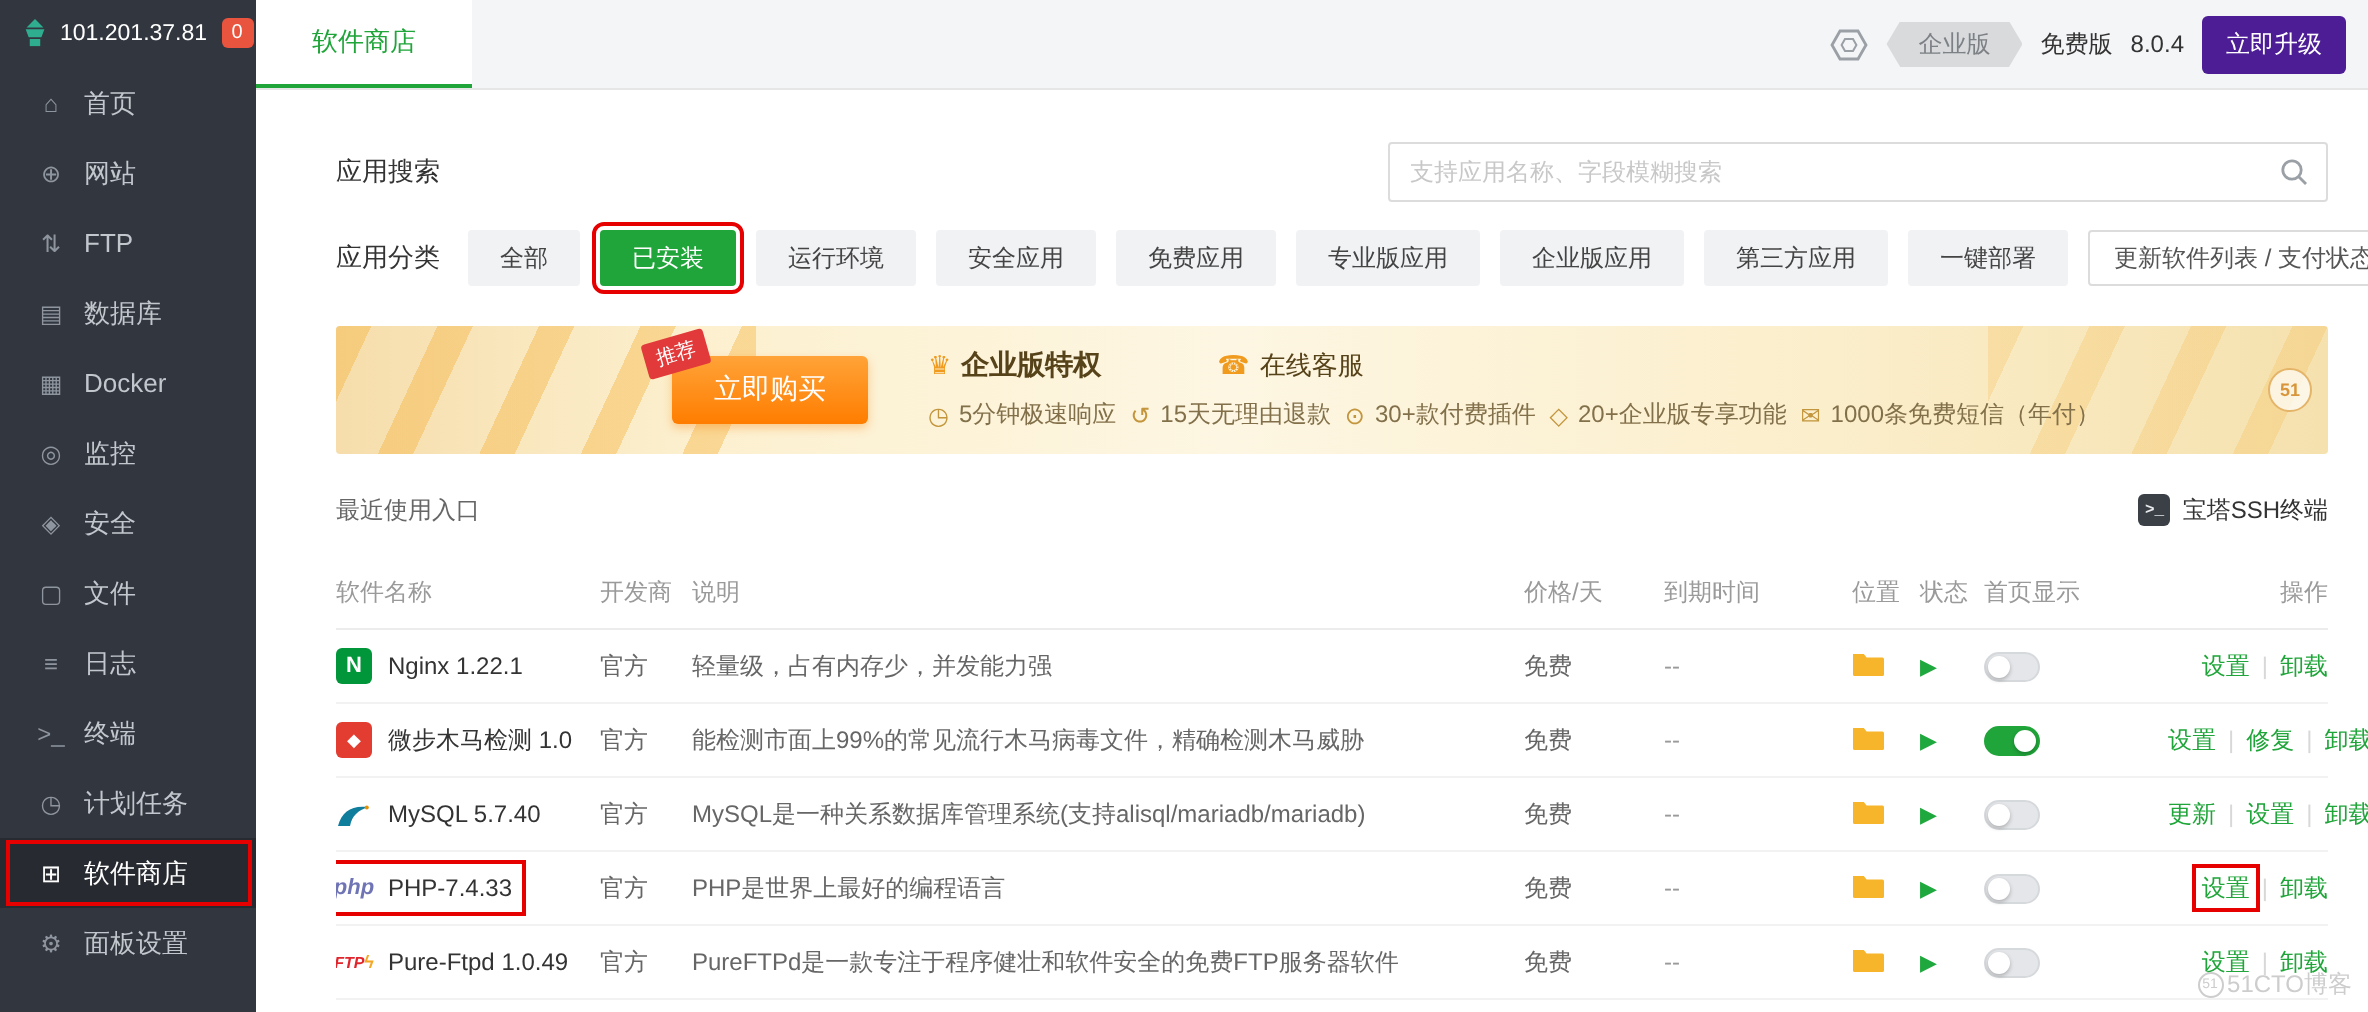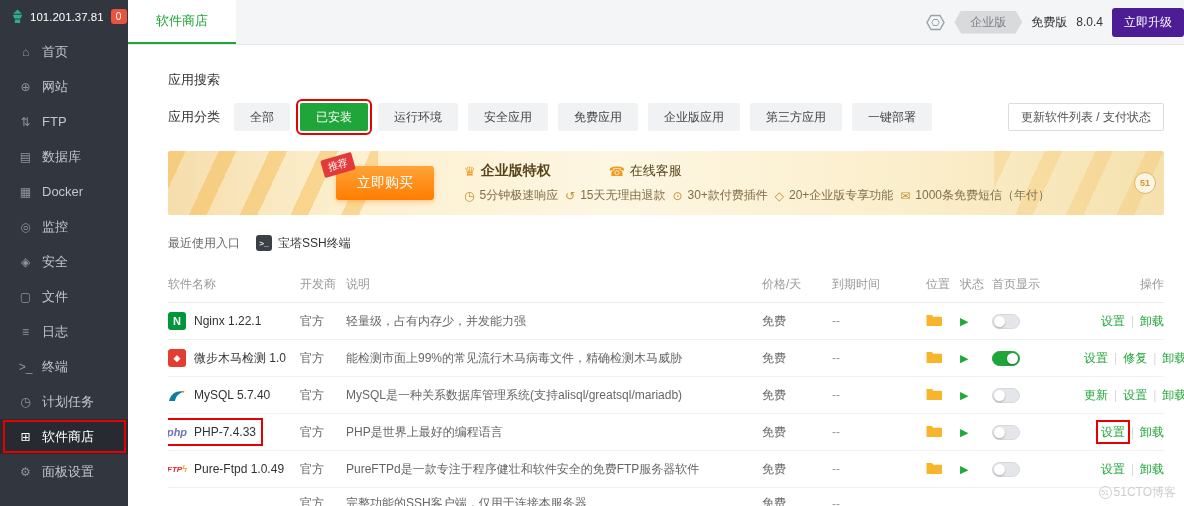--- a/index.html
+++ b/index.html
@@ -21,29 +21,29 @@
   .menu-item.active{background:#272a30;color:#fff;}
   .menu-item.active .mi{color:#fff;}
   .menu-item.annotate::after{content:"";position:absolute;left:3px;right:22px;top:1px;bottom:1px;
        border:2px solid #e60000;pointer-events:none;}
 
   
   .main{position:absolute;left:128px;top:0;right:0;bottom:0;background:#fff;}
   .topbar{height:45px;background:#f4f5f7;border-bottom:1px solid #e6e6e6;display:flex;align-items:stretch;}
   .tab{padding:0 28px;display:flex;align-items:center;background:#fff;color:#20a53a;font-size:13px;
        border-bottom:2px solid #20a53a;cursor:pointer;}
-  .topbar-right{margin-left:auto;display:flex;align-items:center;gap:9px;padding-right:0;}
+  .topbar-right{margin-left:auto;display:flex;align-items:center;gap:9px;padding-right:11px;}
   .edition-badge{background:#d8dadc;color:#7d8085;font-size:12px;padding:3px 16px;
        clip-path:polygon(10% 0%,90% 0%,100% 50%,90% 100%,10% 100%,0% 50%);}
   .ver-label,.ver-num{color:#333;font-size:12px;}
   .upgrade{background:#4c1d95;color:#fff;border:none;font-size:12px;padding:6px 12px;border-radius:3px;cursor:pointer;}
 
   
   .content{padding:26px 20px 0 40px;}
-  .row{display:flex;align-items:center;}
+  .row{display:flex;align-items:center;justify-content:space-between;}
   .row-label{width:66px;font-size:13px;color:#333;flex:none;}
   .search-row{margin-bottom:14px;}
   .search-box{position:relative;width:470px;height:30px;border:1px solid #dcdcdc;border-radius:2px;background:#fff;}
   .search-box input{width:100%;height:100%;border:none;outline:none;padding:0 32px 0 10px;font-size:12px;color:#333;background:transparent;}
   .search-box input::placeholder{color:#c8c8c8;}
   .search-ico{position:absolute;right:8px;top:6px;cursor:pointer;line-height:0;}
 
   .cat-row{margin-bottom:12px;}
   .cats{display:flex;align-items:center;}
   .cat{height:28px;line-height:28px;padding:0 16px;margin-right:10px;background:#f1f2f4;border:none;
@@ -207,30 +207,40 @@
         <span class="ver-label">免费版</span>
         <span class="ver-num">8.0.4</span>
         <button class="upgrade">立即升级</button>
       </div>
     </div>
 
     <div class="content">
 
       <div class="row search-row">
         <span class="row-label">应用搜索</span>
+        <div class="search-box">
+          <input placeholder="支持应用名称、字段模糊搜索" style="">
+          <span class="search-ico">
+            <svg width="16" height="16" viewBox="0 0 16 16">
+                <circle cx="7" cy="7" r="4.6" fill="none" stroke="#9aa0a6" stroke-width="1.4"></circle>
+                <line x1="10.5" y1="10.5" x2="14" y2="14" stroke="#9aa0a6" stroke-width="1.4"></line>
+              </svg>
+          </span>
+        </div>
       </div>
 
       <div class="row cat-row">
         <span class="row-label">应用分类</span>
         <div class="cats" id="cats">
             <button class="cat">全部</button>
             <button class="cat active annotate-box">已安装</button>
             <button class="cat">运行环境</button>
             <button class="cat">安全应用</button>
             <button class="cat">免费应用</button>
+            <button class="cat">专业版应用</button>
             <button class="cat">企业版应用</button>
             <button class="cat">第三方应用</button>
             <button class="cat">一键部署</button>
           </div>
         <button class="update-btn">更新软件列表 / 支付状态</button>
       </div>
 
       <div class="banner">
         <div class="banner-stripes"></div>
         <div class="banner-stripes right"></div>
@@ -345,21 +355,21 @@
               <td><span class="name-wrap">
                   <span class="sw-icon">
                     <svg width="18" height="13" viewBox="0 0 18 13">
                       <path d="M1 12 C3 4.5 8 1.5 16 2.5 C11 4.5 8 6.5 7 12 Z" fill="#0f7d9c"></path>
                       <circle cx="15.4" cy="2.8" r="1" fill="#e48e00"></circle>
                     </svg>
                   </span>
                   <span>MySQL 5.7.40</span>
                 </span></td>
               <td>官方</td>
-              <td>MySQL是一种关系数据库管理系统(支持alisql/greatsql/mariadb)</td>
+              <td>MySQL是一种关系数据库管理系统(支持alisql/mariadb/mariadb)</td>
               <td>免费</td>
               <td style="color:#9a9a9a;">--</td>
               <td><span class="pos-icon"><svg width="16" height="12" viewBox="0 0 16 12">
                     <path d="M0.5 1 h5.4 l1.4 1.8 h7.9 a0.8 0.8 0 0 1 0.8 0.8 v7.6 a0.8 0.8 0 0 1 -0.8 0.8 H1.3 a0.8 0.8 0 0 1 -0.8 -0.8 Z" fill="#f7b52c"></path>
                   </svg></span></td>
               <td><span class="status-play">▶</span></td>
               <td><span class="toggle"><i class="knob"></i></span></td>
               <td class="ops-cell"><a class="op">更新</a><span class="sep">|</span><a class="op">设置</a><span class="sep">|</span><a class="op">卸载</a></td>
             </tr>
             <tr>

